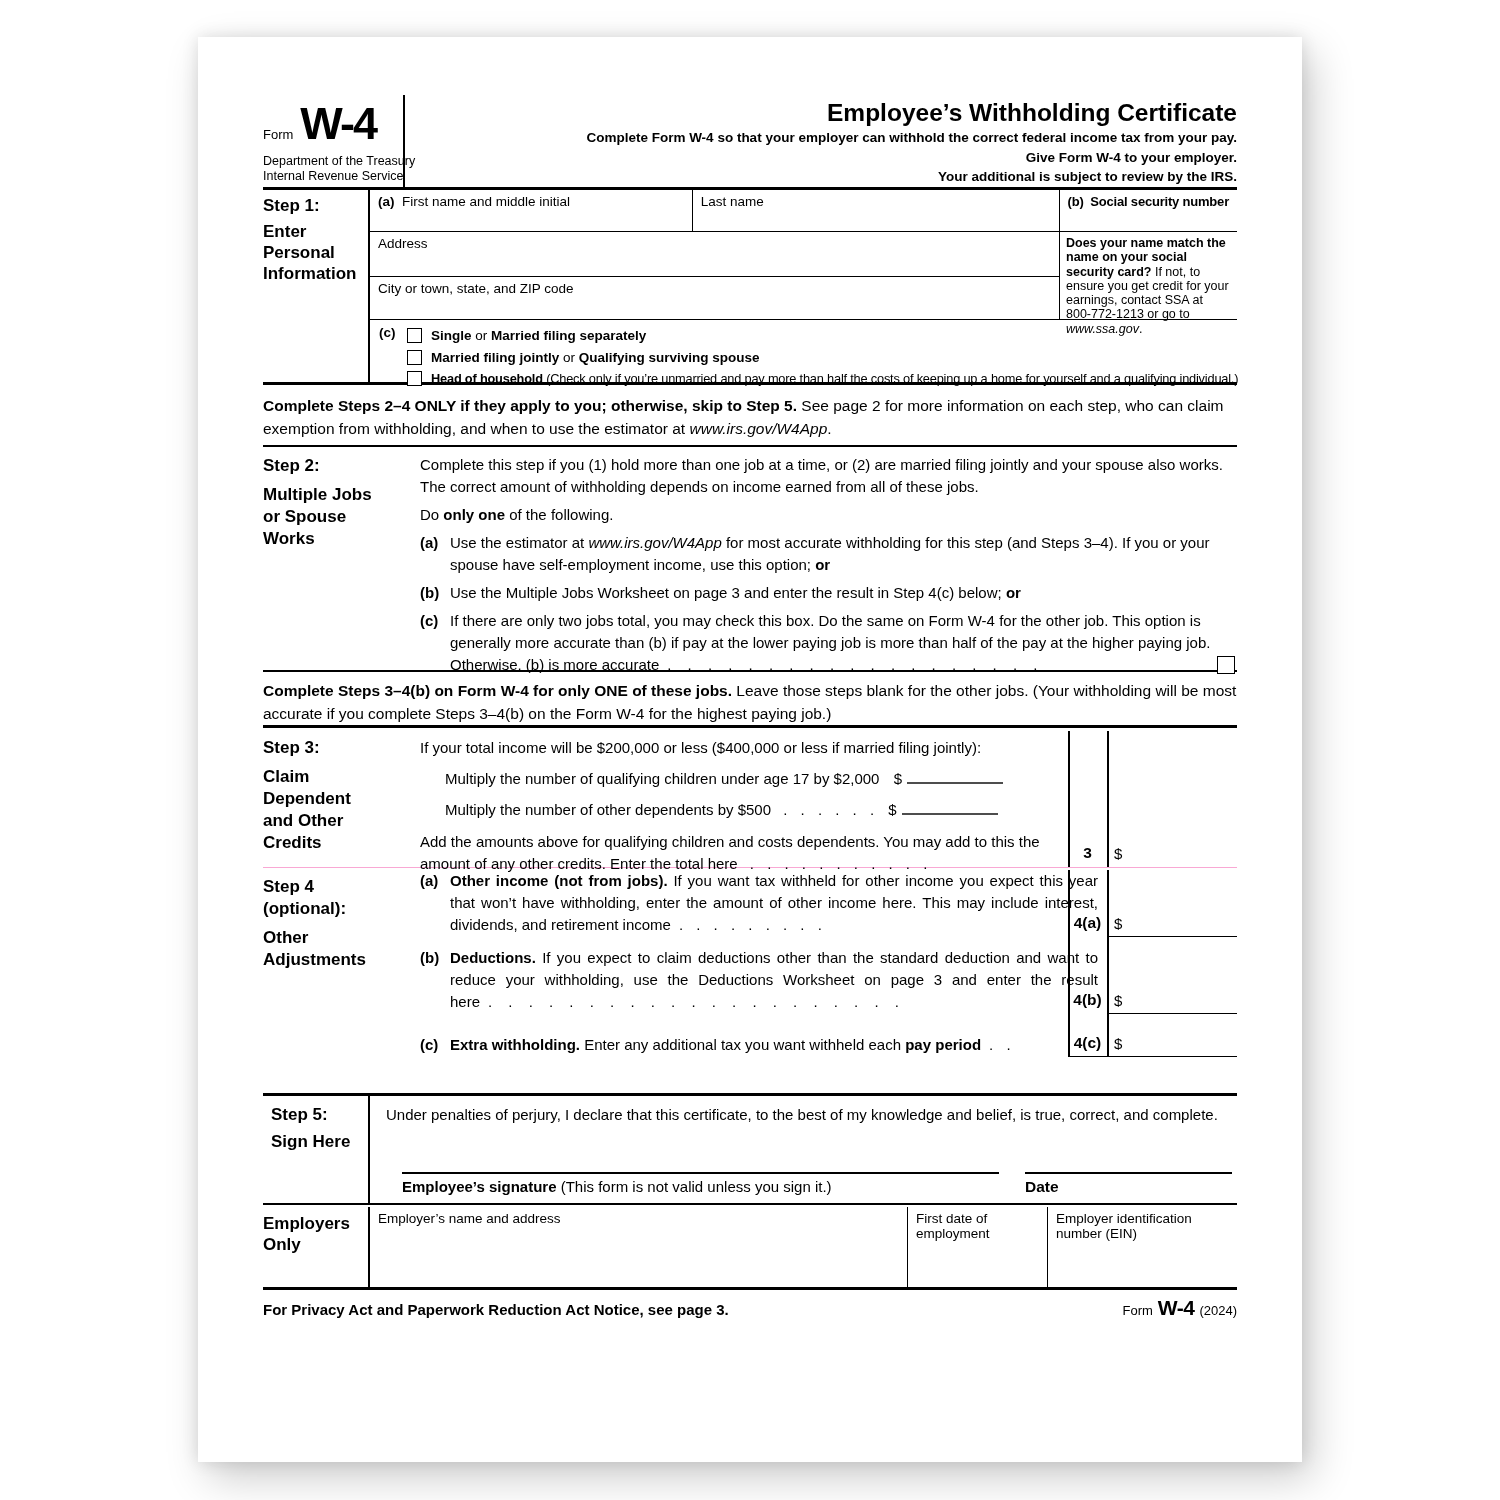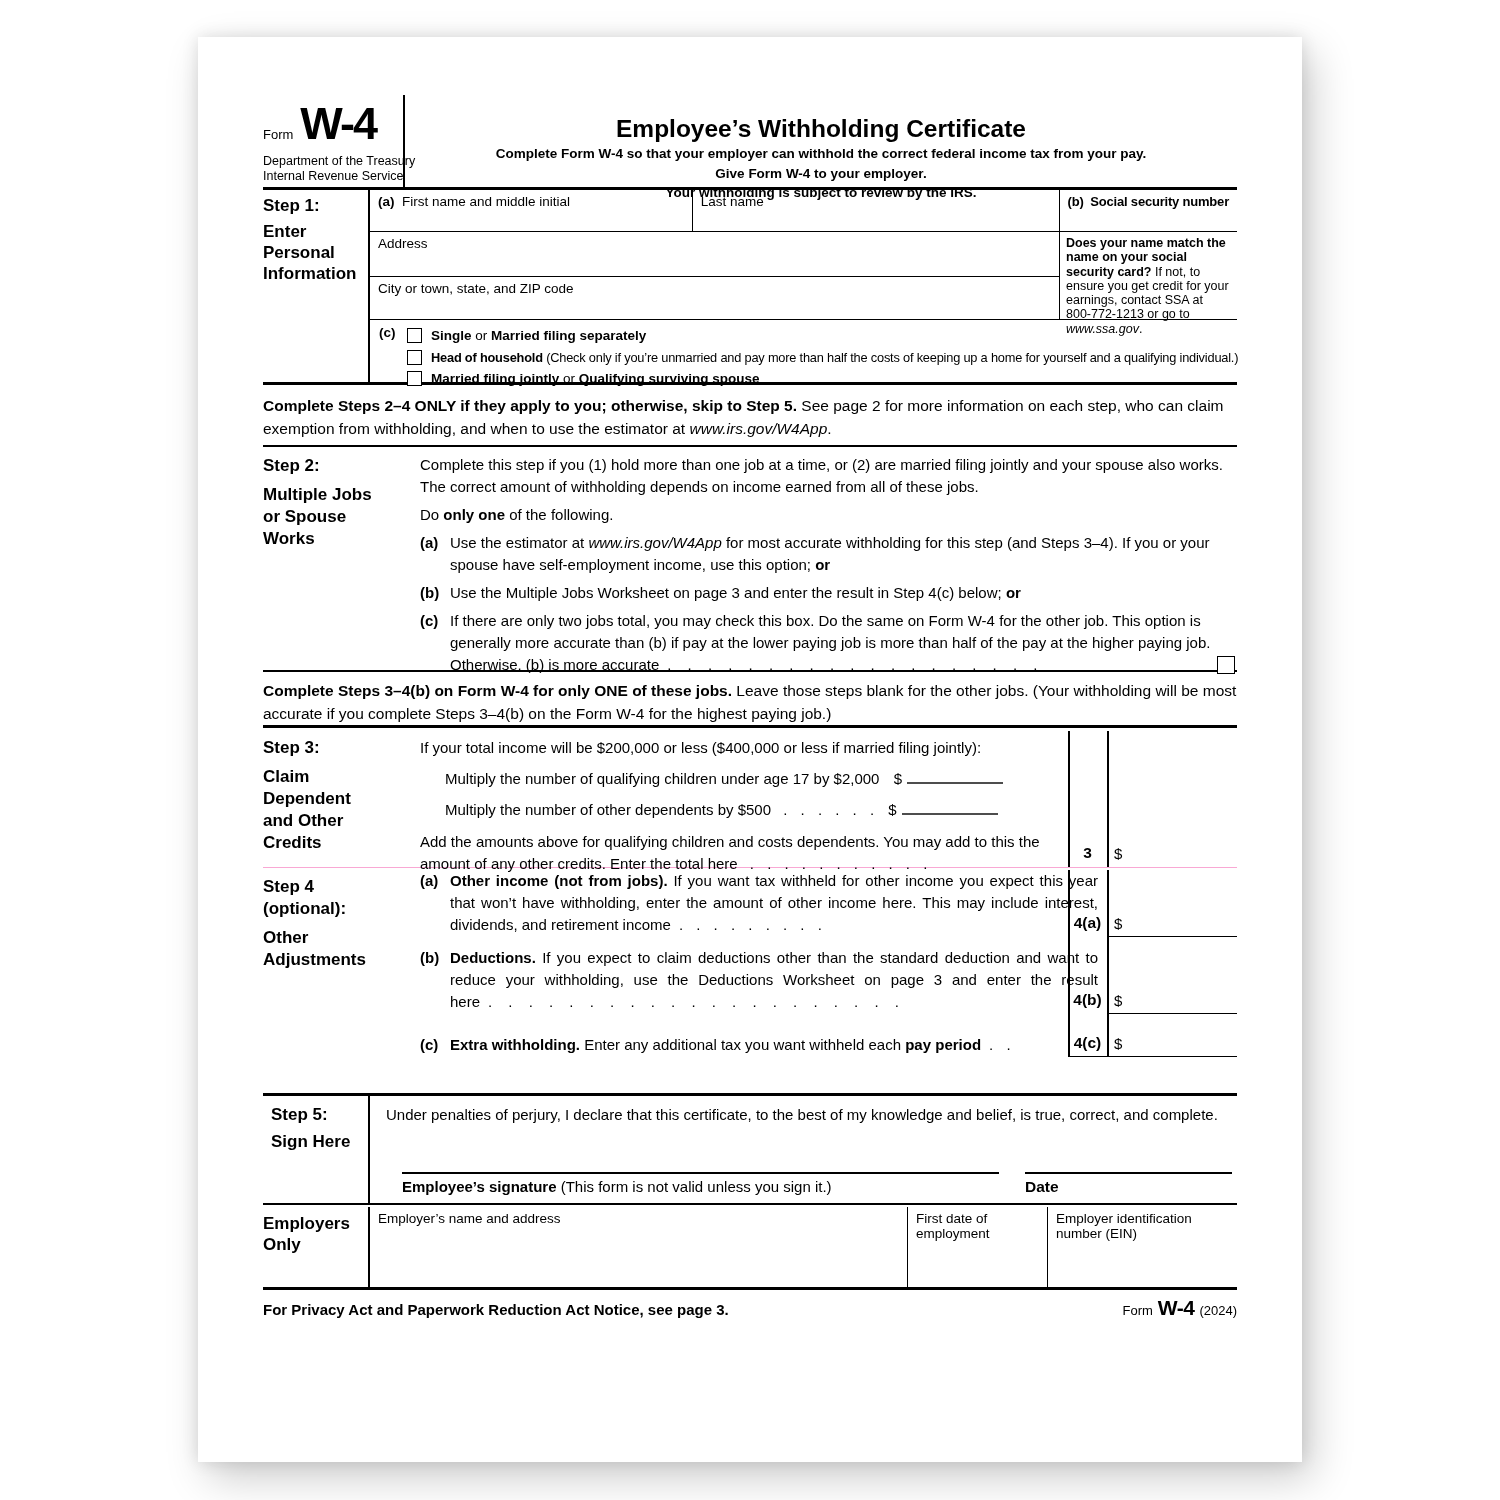--- a/index.html
+++ b/index.html
@@ -14,21 +14,21 @@
   }
   .sec{position:absolute;left:65px;width:974px;box-sizing:border-box;}
 
   
   .header{top:58px;height:95px;border-bottom:3px solid #000;display:flex;}
   .h-left{width:142px;border-right:2px solid #000;position:relative;box-sizing:border-box;}
   .h-form-line{display:flex;align-items:baseline;gap:7px;padding-top:10px;}
   .h-form-word{font-size:13px;}
   .h-form-num{font-size:45px;font-weight:bold;letter-spacing:-2px;line-height:.85;}
   .h-dept{position:absolute;bottom:4px;left:0;font-size:12.5px;line-height:14.5px;white-space:nowrap;}
-  .h-center{flex:1;text-align:center;padding-top:1px;margin-top:16px;}
+  .h-center{flex:1;text-align:right;padding-top:1px;}
   .h-title{font-size:24.5px;font-weight:bold;line-height:30px;margin-top:2px;}
   .h-sub{font-size:13.5px;font-weight:bold;line-height:19.5px;white-space:nowrap;}
   .h-right{width:142px;border-left:2px solid #000;box-sizing:border-box;}
   .h-omb{height:28px;display:flex;align-items:center;justify-content:center;font-size:13px;border-bottom:2px solid #000;}
   .h-year{height:64px;display:flex;align-items:center;justify-content:center;font-size:38px;font-weight:bold;}
   .year-outline{color:#fff;-webkit-text-stroke:2px #000;}
   .year-solid{color:#000;}
 
   
   .step1{top:153px;height:195px;border-bottom:3px solid #000;}
@@ -127,21 +127,21 @@
       </div>
       <div class="h-dept">
         <div>Department of the Treasury</div>
         <div>Internal Revenue Service</div>
       </div>
     </div>
     <div class="h-center">
       <div class="h-title">Employee’s Withholding Certificate</div>
       <div class="h-sub">Complete Form W-4 so that your employer can withhold the correct federal income tax from your pay.</div>
       <div class="h-sub">Give Form W-4 to your employer.</div>
-      <div class="h-sub">Your withholding is subject to review by the IRS.</div>
+      <div class="h-sub">Your additional is subject to review by the IRS.</div>
     </div>
   </div>
 
   <div class="sec step1">
     <div class="s1-label step-label">
       <div>Step 1:</div>
       <div class="sub">Enter Personal Information</div>
     </div>
     <div class="s1-fields">
       <div class="row-a">
@@ -166,27 +166,27 @@
       <div class="note-box">
         <span class="blab">Does your name match the name on your social security card?</span><span> If not, to ensure you get credit for your earnings, contact SSA at 800-772-1213 or go to </span><span class="it">www.ssa.gov</span><span>.</span>
       </div>
       <div class="row-c">
         <div class="c-lab">(c)</div>
         <div class="cbx-list">
           <div class="cbx-row">
             <span class="cbx"></span>
             <span><span class="blab">Single</span><span> or </span><span class="blab">Married filing separately</span></span>
           </div>
+          <div class="cbx-row">
+            <span class="cbx"></span>
+            <span><span class="blab">Married filing jointly</span><span> or </span><span class="blab">Qualifying surviving spouse</span></span>
+          </div>
           <div class="cbx-row tight">
             <span class="cbx"></span>
             <span><span class="blab">Head of household</span><span> (Check only if you’re unmarried and pay more than half the costs of keeping up a home for yourself and a qualifying individual.)</span></span>
-          </div>
-          <div class="cbx-row">
-            <span class="cbx"></span>
-            <span><span class="blab">Married filing jointly</span><span> or </span><span class="blab">Qualifying surviving spouse</span></span>
           </div>
         </div>
       </div>
     </div>
   </div>
 
   <div class="sec notice1">
     <span class="blab">Complete Steps 2–4 ONLY if they apply to you; otherwise, skip to Step 5.</span><span> See page 2 for more information on each step, who can claim exemption from withholding, and when to use the estimator at </span><span class="it">www.irs.gov/W4App</span><span>.</span>
   </div>
 

